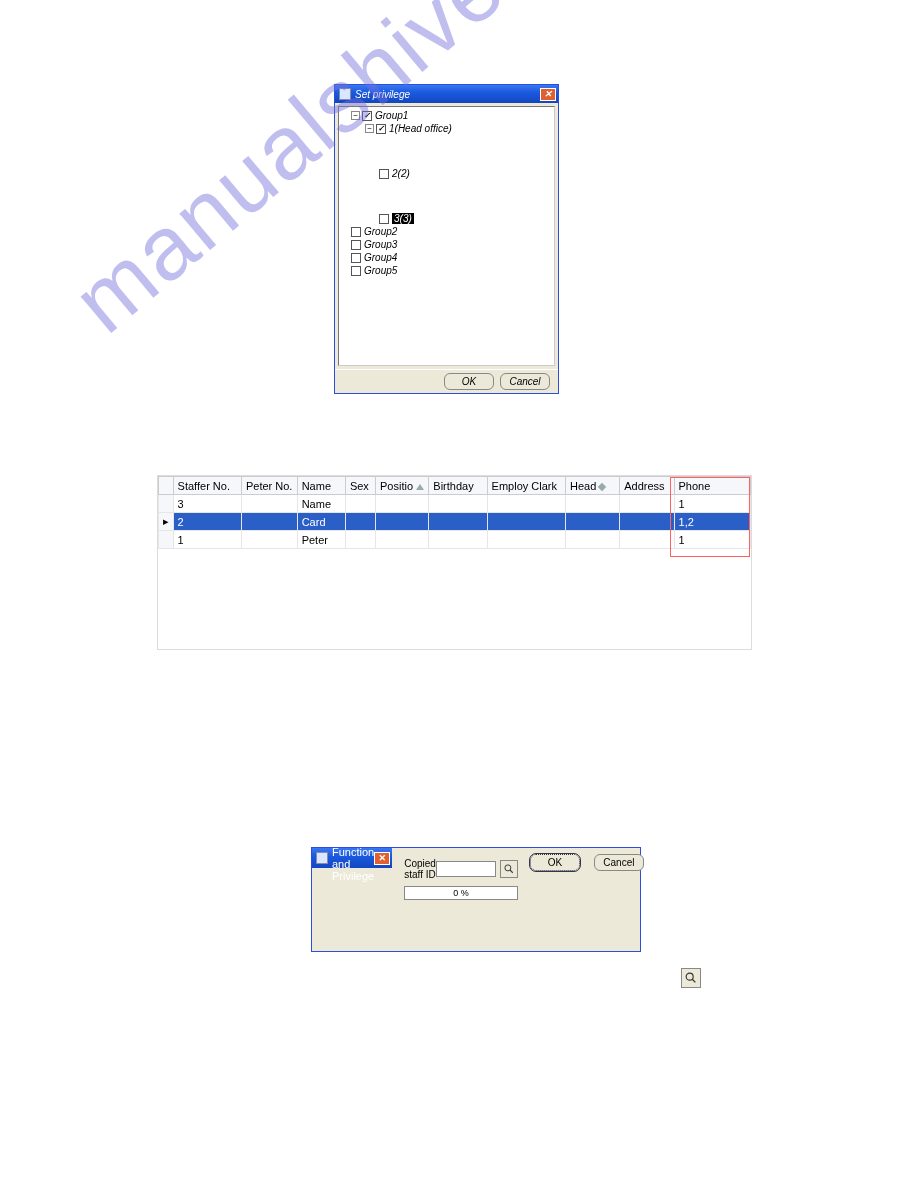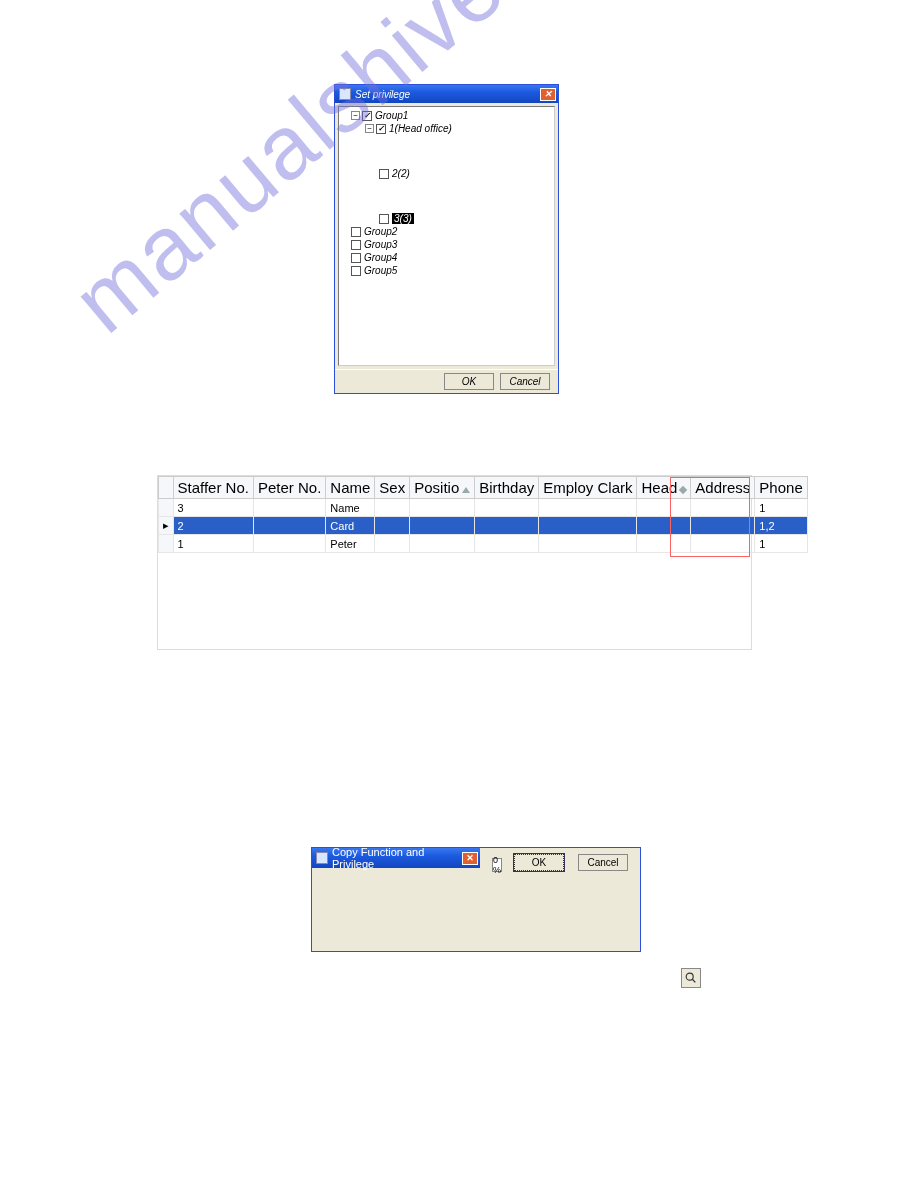--- a/index.html
+++ b/index.html
@@ -124,21 +124,21 @@
     align-items: center;
     gap: 6px;
     padding-right: 8px;
     background: #ece9d8;
   }
   .winbtn {
     height: 17px;
     min-width: 50px;
     background: #ece9d8;
     border: 1px solid #888;
-    border-radius: 0;
+    border-radius: 6px;
     font-size: 10px;
     display: inline-flex;
     align-items: center;
     justify-content: center;
     padding: 0 6px;
   }
   .winbtn.default { border: 1px dotted #333; outline: 1px solid #335; }
 
   
   .table-wrap {
@@ -148,21 +148,21 @@
     width: 595px;
     height: 175px;
     border: 1px solid #dcdcdc;
     background: #fff;
   }
   .tgrid { width: 100%; border-collapse: collapse; }
   .tgrid th {
     background: #f5f7fa;
     border: 1px solid #ccc;
     font-weight: normal;
-    font-size: 15px;
+    font-size: 11px;
     text-align: left;
     padding: 2px 4px;
     height: 18px;
     color: #000;
     white-space: nowrap;
     overflow: hidden;
   }
   .tgrid td {
     border: 1px solid #e6e6e6;
     font-size: 11px;
@@ -408,20 +408,30 @@
   <div class="unit-highlight"></div>
 </div>
 
 <div class="dlg2">
   <div class="titlebar">
     <span class="ticon"></span>
     <span class="ttext">Copy Function and Privilege</span>
     <span class="closebtn">✕</span>
   </div>
   <div class="dlg2-body">
+    <div class="form-row">
+      <label>Copied staff ID</label>
+      <input type="text" value="" style="">
+      <span class="magbtn">
+        <svg viewBox="0 0 16 16">
+          <circle cx="6.5" cy="6.5" r="4" fill="none" stroke="#333" stroke-width="1.3"></circle>
+          <line x1="9.5" y1="9.5" x2="13" y2="13" stroke="#333" stroke-width="1.5"></line>
+        </svg>
+      </span>
+    </div>
     <div class="progress">
       <span>0 %</span>
     </div>
   </div>
   <div class="dlg2-footer">
     <span class="winbtn default">OK</span>
     <span class="winbtn">Cancel</span>
   </div>
 </div>
 

